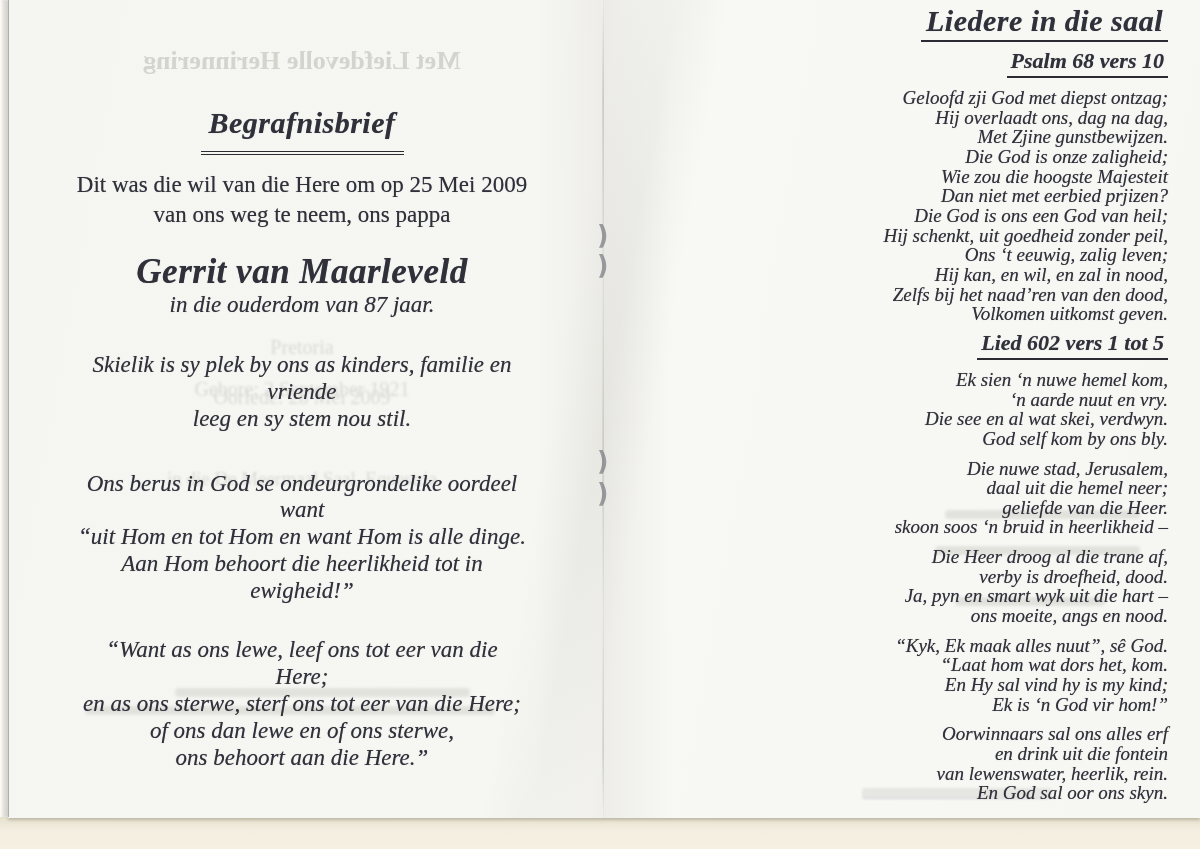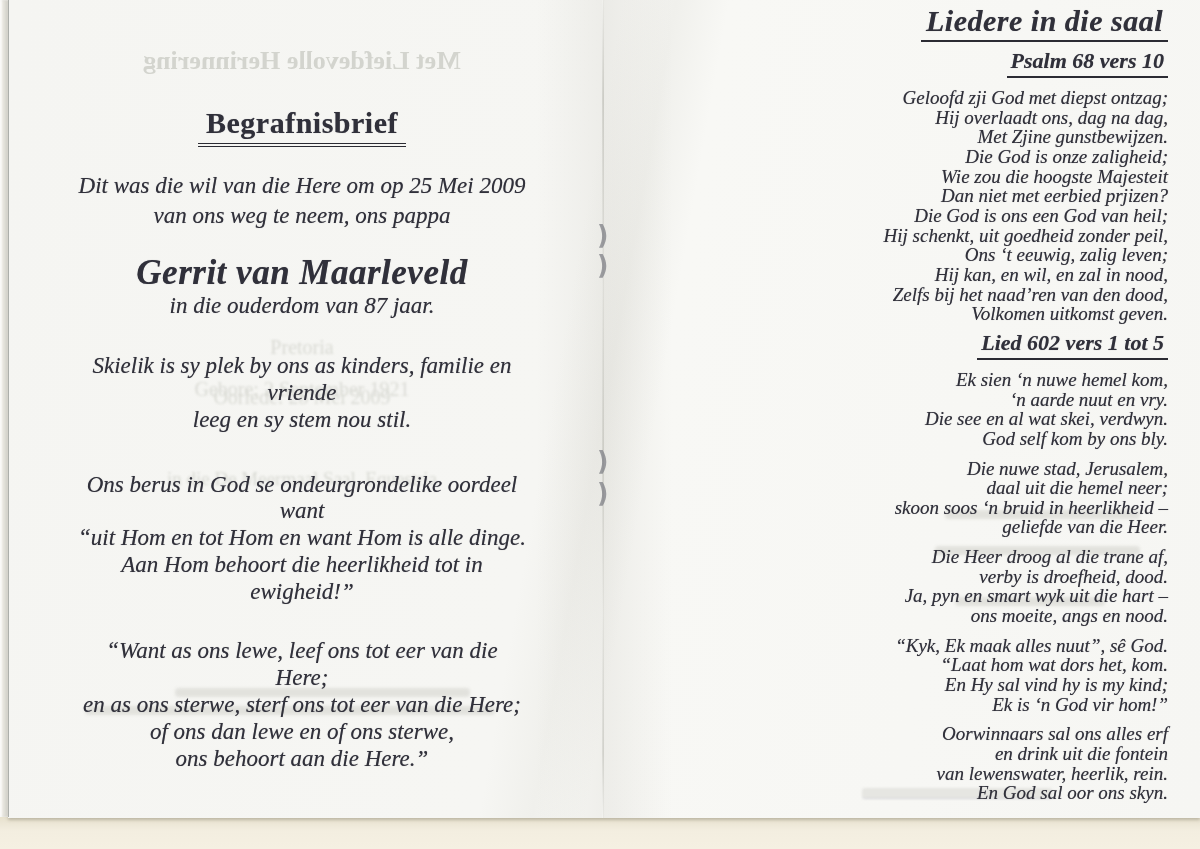--- a/index.html
+++ b/index.html
@@ -42,23 +42,23 @@
     color:#7f8086; font-family:"DejaVu Sans",sans-serif;
     font-size:25px; font-weight:bold; line-height:28px; opacity:0.75;
     transform:scaleY(1.05);
   }
   
   .page-left-content  { position:absolute; left:44px;  top:0; width:516px; text-align:center; color:#30303a; z-index:3; }
   .page-right-content { position:absolute; left:742px; top:0; width:426px; text-align:right; color:#30303a; z-index:3; }
   .soft { text-shadow:0 0 0.7px rgba(48,48,58,0.55); }
 
   .lp-title-row { margin-top:106px; }
-  .lp-title { display:inline-block; font-weight:bold; font-size:30px;
-    border-bottom:4px double #2b2b33; padding:0 8px 3px; letter-spacing:0.5px; }
-  .lp-intro { margin-top:24px; font-style:italic; font-size:23px; line-height:1.3; }
+  .lp-title { display:inline-block; font-style:italic; font-weight:bold; font-size:30px;
+    border-bottom:4px double #2b2b33; padding:0 8px 11px; letter-spacing:0.5px; }
+  .lp-intro { margin-top:15px; font-size:23px; line-height:1.3; }
   .lp-name  { margin-top:22px; font-style:italic; font-weight:bold; font-size:35px; letter-spacing:0.5px; }
   .lp-age   { font-style:italic; font-size:23px; }
   .lp-stanza{ font-style:italic; font-size:23px; line-height:1.17; }
   .lp-s1 { margin-top:34px; }
   .lp-s2 { margin-top:38px; }
   .lp-s3 { margin-top:32px; }
 
   .rp-title-row { margin-top:4px; }
   .rp-title { display:inline-block; font-style:italic; font-weight:bold; font-size:30px;
     border-bottom:2.5px solid #2b2b33; padding:0 5px 2px; letter-spacing:0.5px; }
@@ -175,22 +175,22 @@
     </div>
     <div class="rp-stanza">
         <div>Ek sien ‘n nuwe hemel kom,</div>
         <div>‘n aarde nuut en vry.</div>
         <div>Die see en al wat skei, verdwyn.</div>
         <div>God self kom by ons bly.</div>
       </div>
     <div class="rp-stanza">
         <div>Die nuwe stad, Jerusalem,</div>
         <div>daal uit die hemel neer;</div>
+        <div>geliefde van die Heer.</div>
         <div>skoon soos ‘n bruid in heerlikheid –</div>
-        <div>geliefde van die Heer.</div>
       </div>
     <div class="rp-stanza">
         <div>Die Heer droog al die trane af,</div>
         <div>verby is droefheid, dood.</div>
         <div>Ja, pyn en smart wyk uit die hart –</div>
         <div>ons moeite, angs en nood.</div>
       </div>
     <div class="rp-stanza">
         <div>“Kyk, Ek maak alles nuut”, sê God.</div>
         <div>“Laat hom wat dors het, kom.</div>

